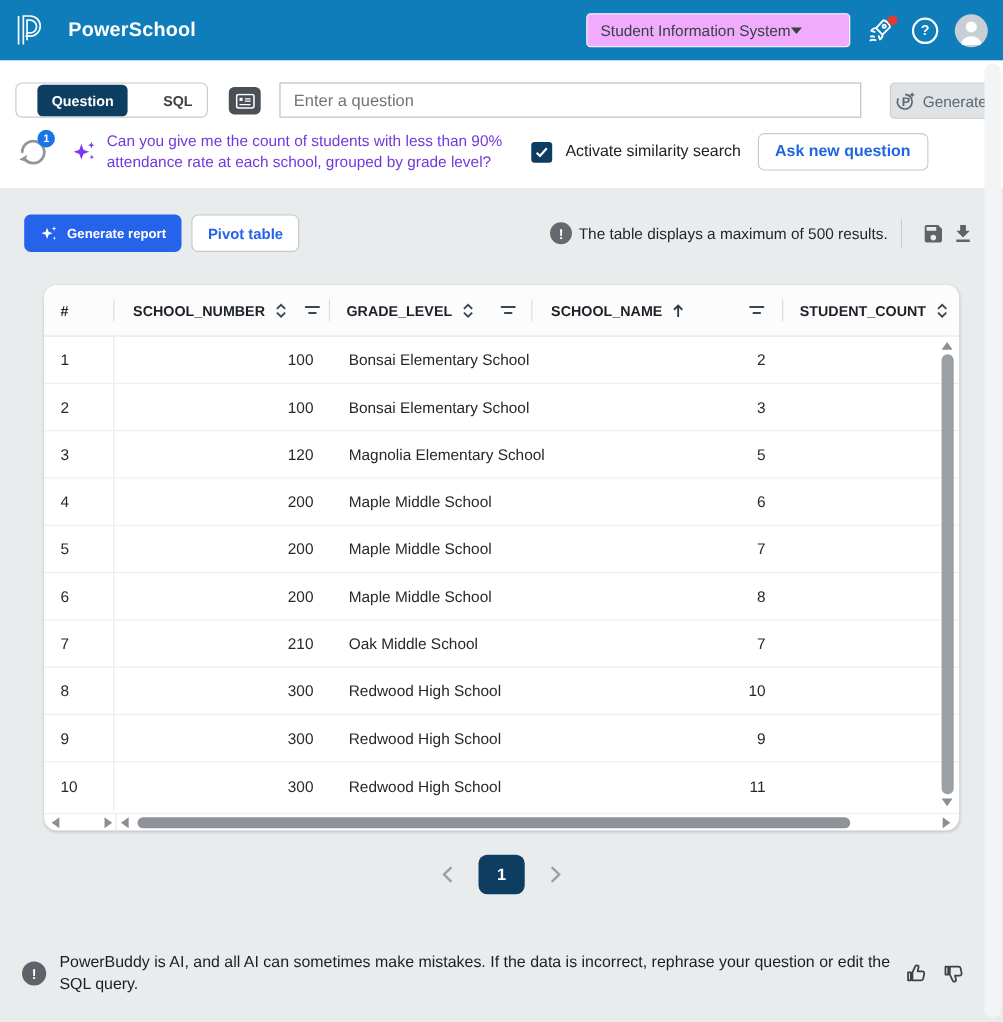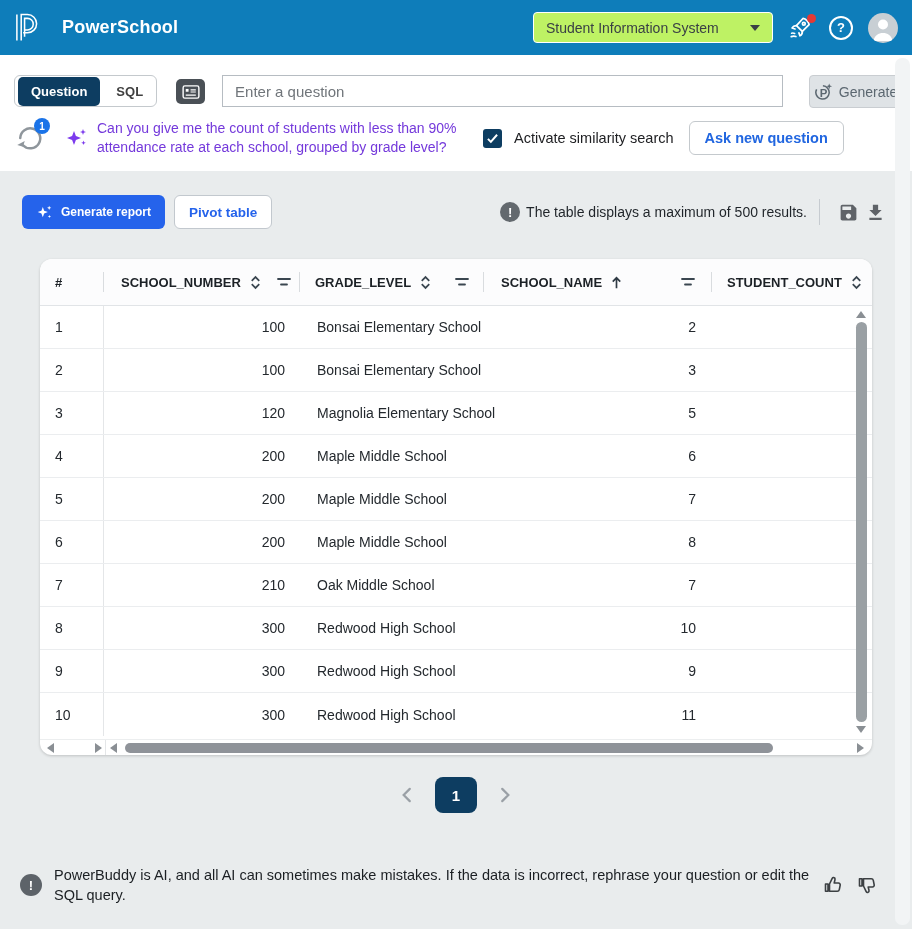--- a/index.html
+++ b/index.html
@@ -9,33 +9,33 @@
   }
   *{box-sizing:border-box;margin:0;padding:0}
   html,body{width:912px;height:929px;overflow:hidden}
   body{font-family:"Liberation Sans",sans-serif;background:var(--c-grey-bg);display:flex;flex-direction:column;position:relative}
 
   
   .topbar{height:55px;background:var(--c-header);display:flex;align-items:center;padding:0 14px;flex:none}
   .brand{display:flex;align-items:center;gap:23px}
   .brand-title{color:#fff;font-size:18px;font-weight:bold;letter-spacing:.2px}
   .topbar-right{margin-left:auto;display:flex;align-items:center;gap:15px}
-  .app-select{background:#bef264;border:1px solid #fff;border-radius:4px;height:31px;width:240px;display:flex;align-items:center;justify-content:space-between;padding:0 12px;font-size:14px;color:#3a4045;cursor:pointer}
+  .app-select{background:#f0abfc;border:1px solid #fff;border-radius:4px;height:31px;width:240px;display:flex;align-items:center;padding:0 12px;font-size:14px;color:#3a4045;cursor:pointer}
   .caret{width:0;height:0;border-left:5px solid transparent;border-right:5px solid transparent;border-top:6px solid #3a4045}
   .icon-btn{position:relative;display:flex;align-items:center;justify-content:center;cursor:pointer}
   .red-dot{position:absolute;top:-1px;right:-2px;width:9px;height:9px;border-radius:50%;background:var(--c-red)}
   .help-circle{width:24px;height:24px;border:2px solid #fff;border-radius:50%;color:#fff;font-size:13px;font-weight:bold;display:flex;align-items:center;justify-content:center}
   .avatar{width:30px;height:30px;border-radius:50%;background:#c8cfd4;overflow:hidden;display:flex;align-items:center;justify-content:center}
 
   
   .querybar{background:#fff;padding:20px 14px 14px;flex:none;position:relative}
   .row-a{display:flex;align-items:flex-start}
   .toggle{display:flex;align-items:center;border:1px solid #c4c9cd;border-radius:6px;height:32px;overflow:hidden;background:#fff}
   .toggle .seg{font-size:13px;font-weight:bold;padding:0 13px;height:100%;display:flex;align-items:center;cursor:pointer;color:#404040}
-  .toggle .seg.active{background:var(--c-navy);color:#fff;border-radius:5px;margin:3px;height:29px}
+  .toggle .seg.active{background:var(--c-navy);color:#fff;border-radius:5px;margin:19px;height:29px}
   .card-icon-btn{width:29px;height:25px;background:#4a5056;border-radius:5px;margin-left:19px;margin-top:4px;display:flex;align-items:center;justify-content:center;cursor:pointer}
   .input-wrap{flex:1;margin-left:17px;margin-right:115px}
   .q-input{width:100%;height:32px;border:1px solid #b6bcc2;border-radius:0;padding:0 12px;font-size:15px;font-family:"Liberation Sans",sans-serif;color:#333;outline:none}
   .q-input::placeholder{color:#70757a}
   .char-counter{font-size:12px;color:var(--c-muted);margin:5px 0 0 4px}
   .generate-btn{position:absolute;top:20px;right:10px;height:33px;width:93px;background:#dfe3e6;border:1px solid #c9cdd1;border-radius:4px;display:flex;align-items:center;justify-content:center;gap:6px;font-size:14px;color:#5b6770;cursor:pointer}
   .row-b{display:flex;align-items:center;margin-top:12px}
   .history-wrap{position:relative;width:32px;height:32px;flex:none}
   .badge{position:absolute;top:-4px;right:-4px;width:16px;height:16px;border-radius:50%;background:var(--c-badge);color:#fff;font-size:10px;font-weight:bold;display:flex;align-items:center;justify-content:center}
   .sparkle-q{margin-left:19px;flex:none}

